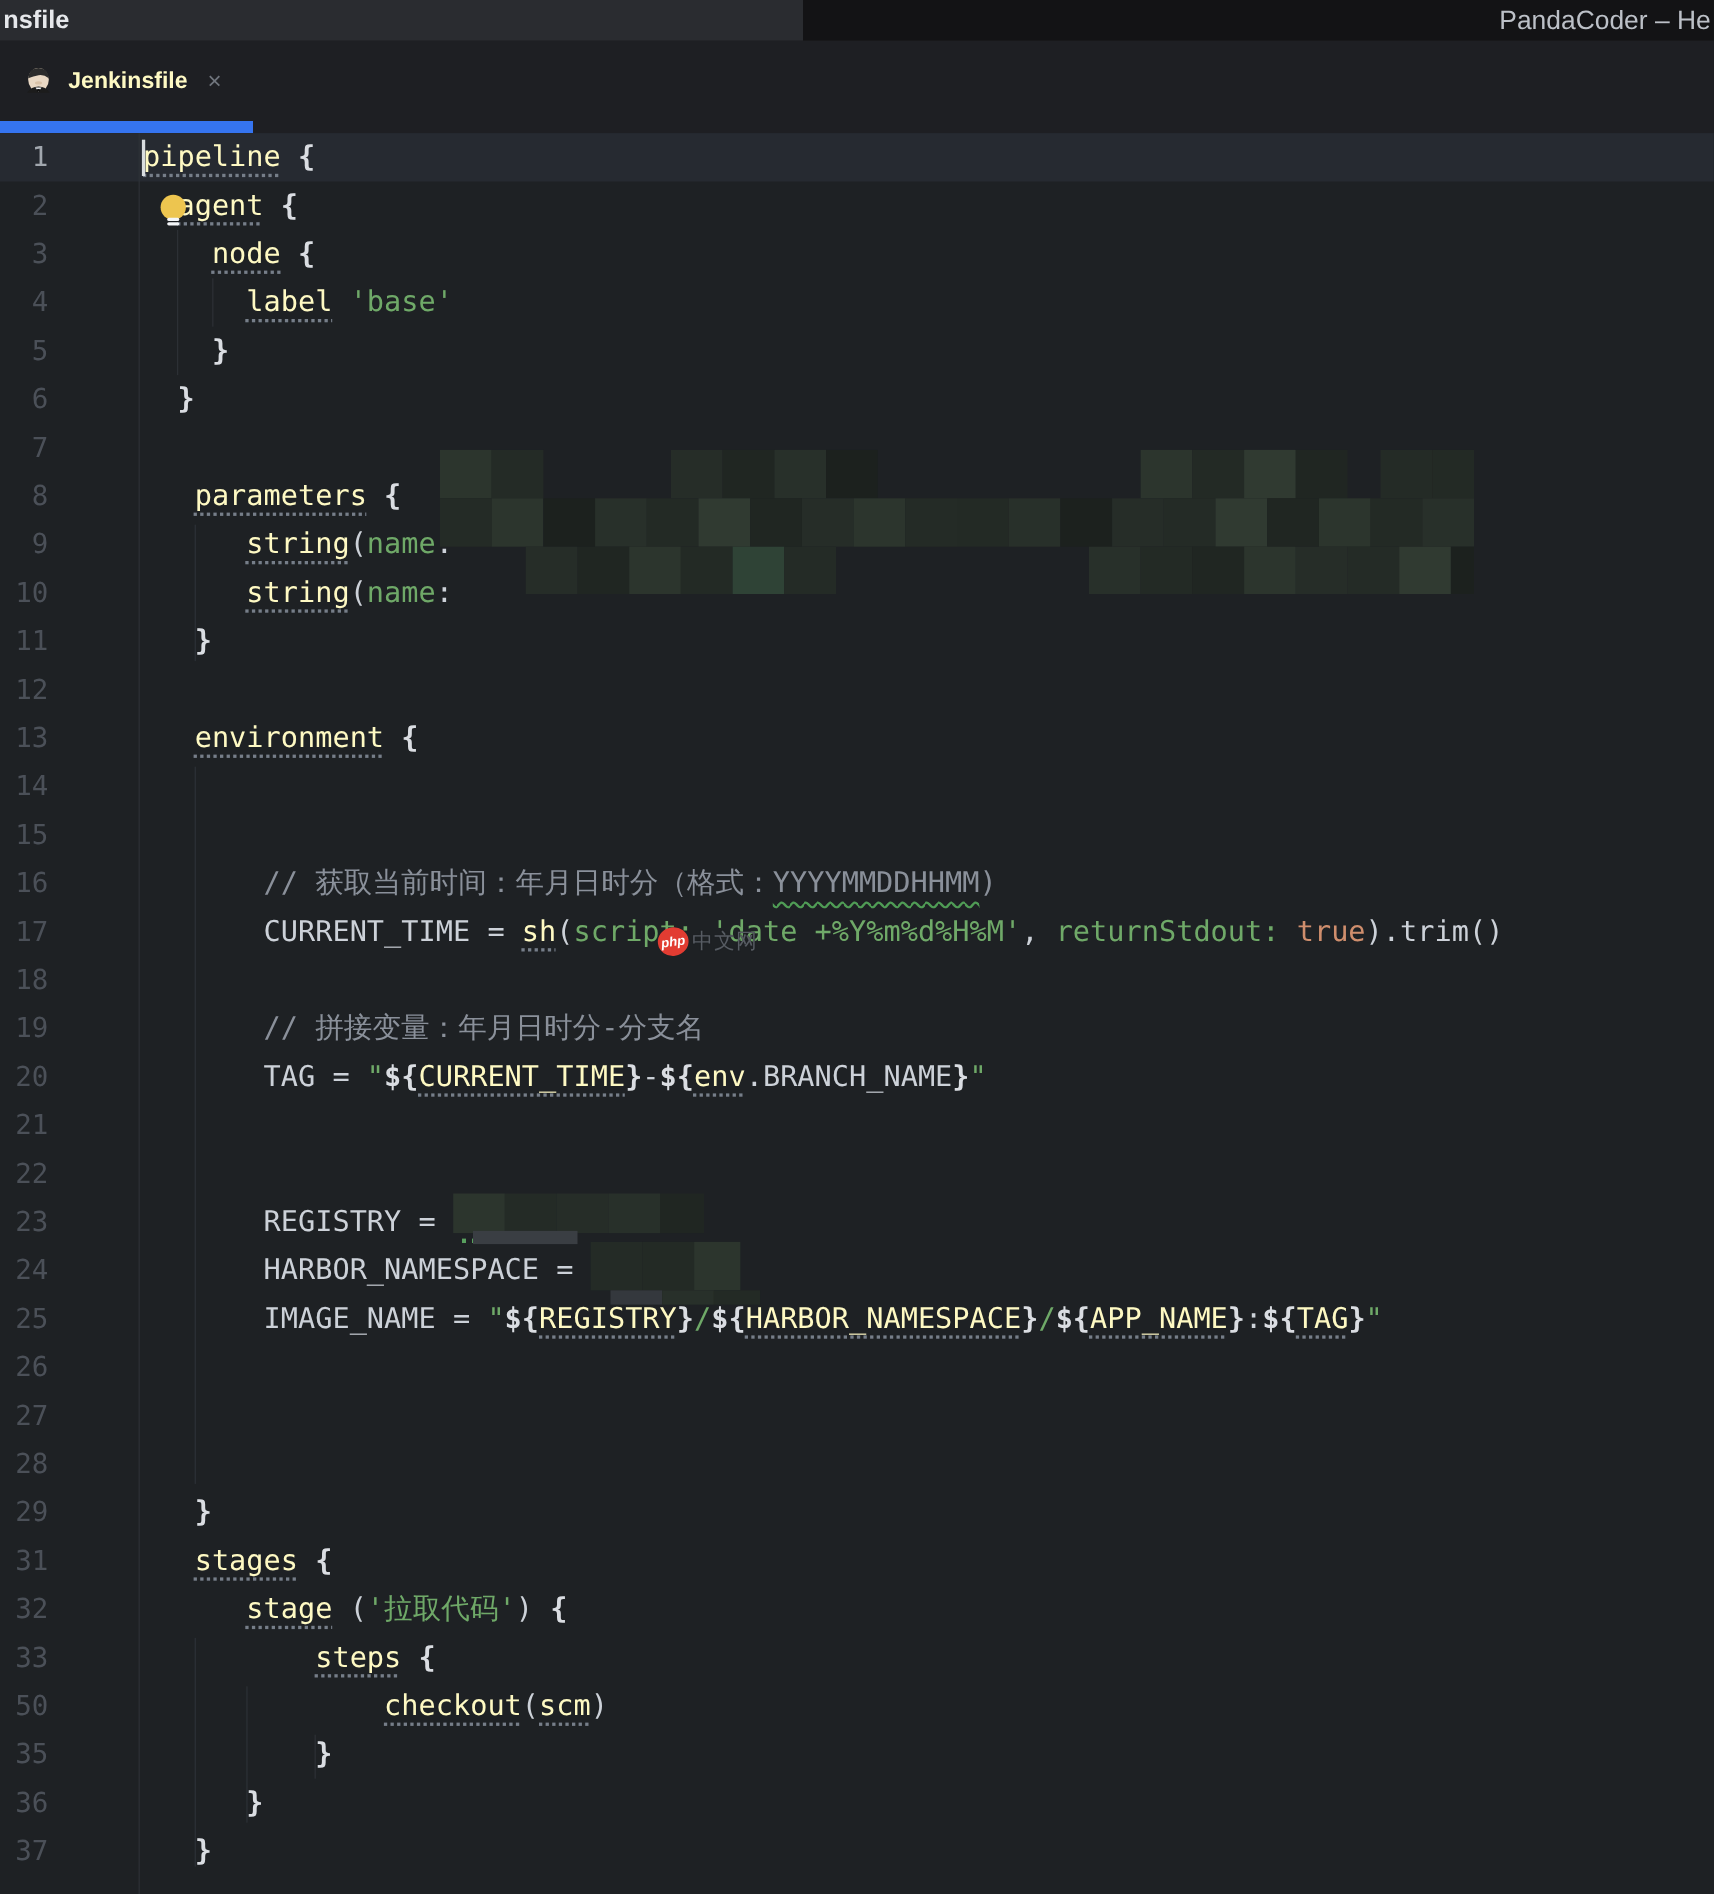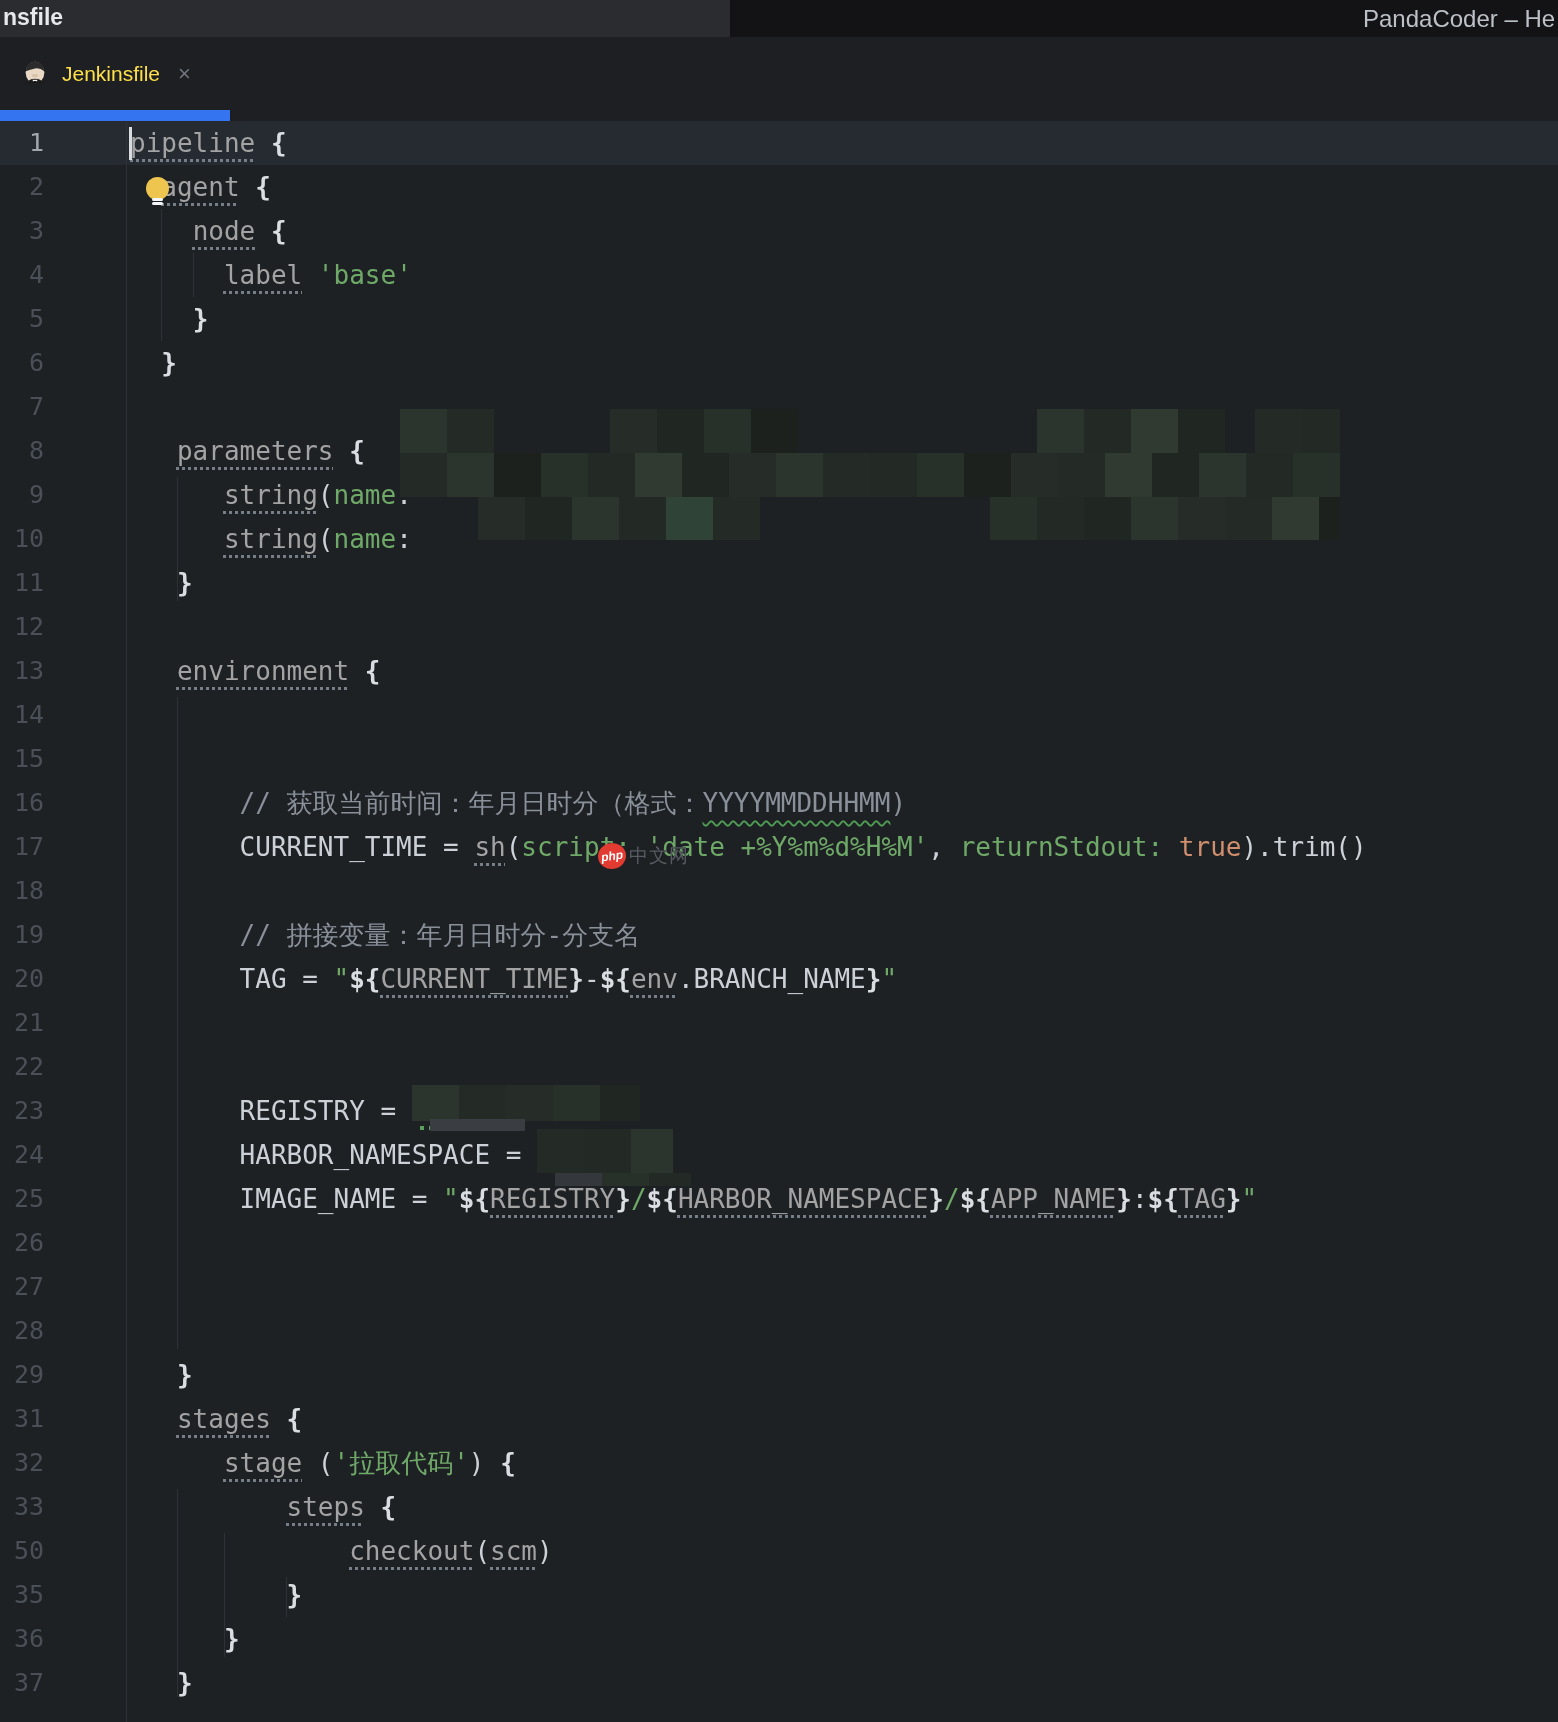--- a/index.html
+++ b/index.html
@@ -9,36 +9,36 @@
   
   .titlebar{position:absolute;left:0;top:0;width:1558px;height:37px;}
   .title-left{position:absolute;left:0;top:0;width:730px;height:37px;background:#2a2c30;}
   .title-left-text{position:absolute;left:3px;top:4px;color:#e6e8eb;font-size:23px;font-weight:600;}
   .title-right{position:absolute;left:730px;top:0;width:828px;height:37px;background:#131315;}
   .title-right-text{position:absolute;left:633px;top:5px;color:#bcc0c7;font-size:24px;white-space:nowrap;}
 
   
   .tabbar{position:absolute;left:0;top:37px;width:1558px;height:84px;background:#1e1f23;}
   .tab{position:absolute;left:0;top:0;height:73px;display:flex;align-items:center;padding:0 26px 0 20px;}
-  .tab-label{color:#fde047;font-size:21px;font-weight:400;margin-left:12px;}
+  .tab-label{color:#fef9c3;font-size:21px;font-weight:700;margin-left:12px;}
   .tab-close{color:#70757d;font-size:22px;margin-left:18px;font-weight:400;}
   .tab-underline{position:absolute;left:0;bottom:0;width:230px;height:11px;background:#3574f0;}
   .jenkins-icon{width:30px;height:30px;display:block;}
 
   
   .editor{position:absolute;left:0;top:121px;width:1558px;height:1601px;background:#1e2124;}
   .line{display:flex;height:44px;line-height:44px;white-space:pre;
         font-family:"DejaVu Sans Mono","Liberation Mono",monospace;font-size:26px;}
   .line.hl{background:#262a31;}
   .ln{width:44px;text-align:right;color:#4b5058;flex:0 0 44px;font-size:25px;}
   .line.hl .ln{color:#a1a7ae;}
   .code{margin-left:86px;}
 
   .tk-p{color:#a9afb8}
-  .tk-pu{color:#a3a3a3;text-decoration:underline dotted #767e89;text-decoration-thickness:2.5px;text-underline-offset:7px;text-align:center;}
+  .tk-pu{color:#fef9c3;text-decoration:underline dotted #767e89;text-decoration-thickness:2.5px;text-underline-offset:7px;text-align:center;}
   .tk-v{color:#ccd1d8}
   .tk-w{color:#dadde2;font-weight:bold}
   .tk-g{color:#6fa968}
   .tk-o{color:#cf8e6d}
   .tk-c{color:#8a909a}
   .tk-cw{color:#8a909a;text-decoration:underline wavy #4f9c55;text-decoration-thickness:2px;text-underline-offset:8px;}
 
   .guide{position:absolute;width:1px;background:#2e3238;}
   .cell{position:absolute;}
   .caret{position:absolute;left:129px;top:6px;width:2.5px;height:33px;background:#d8dcdf;}

